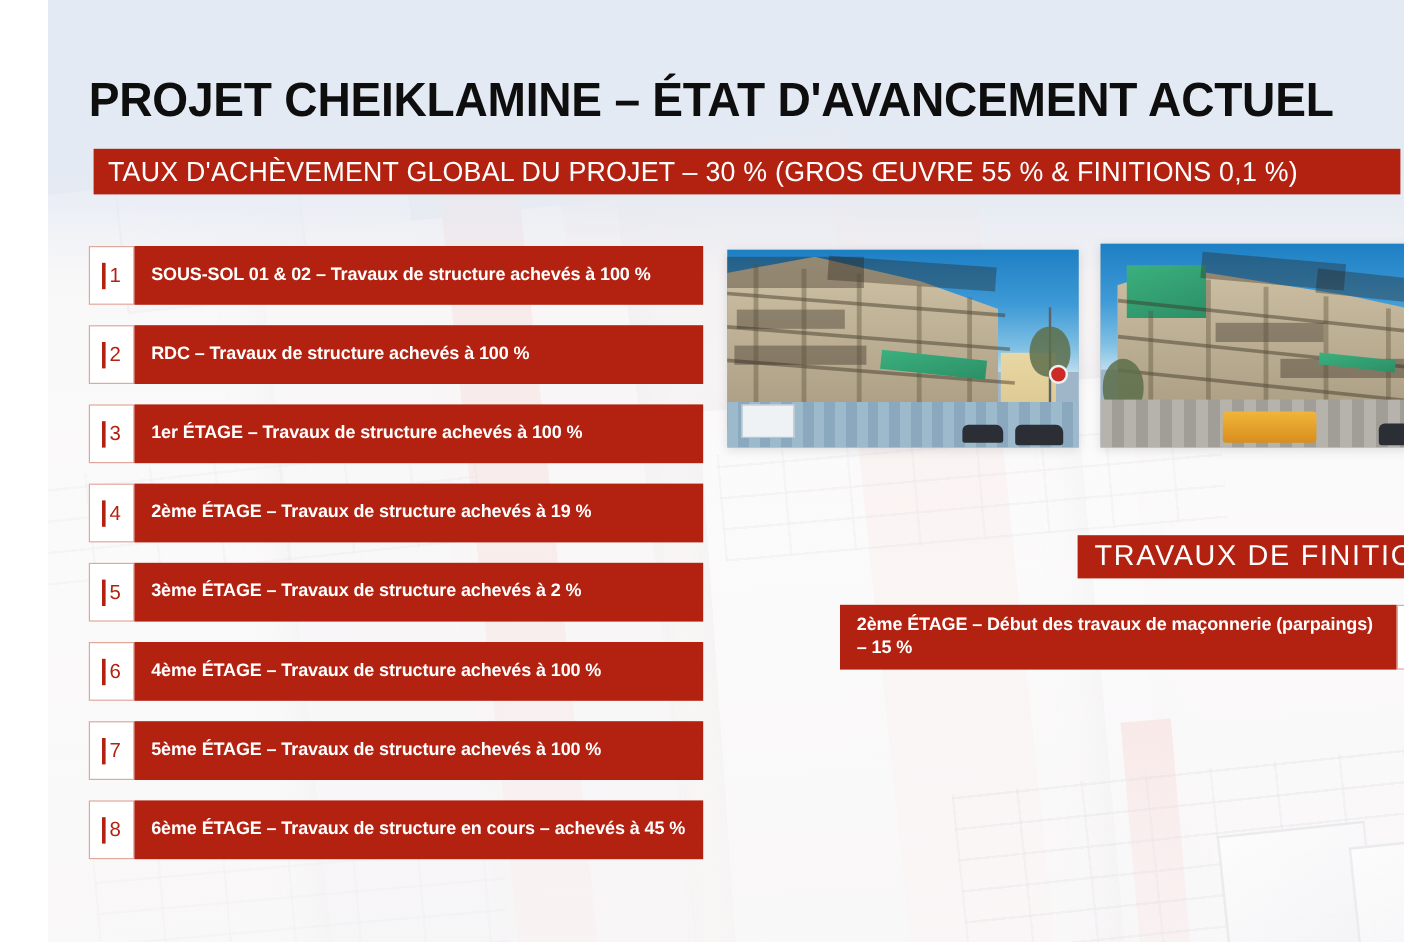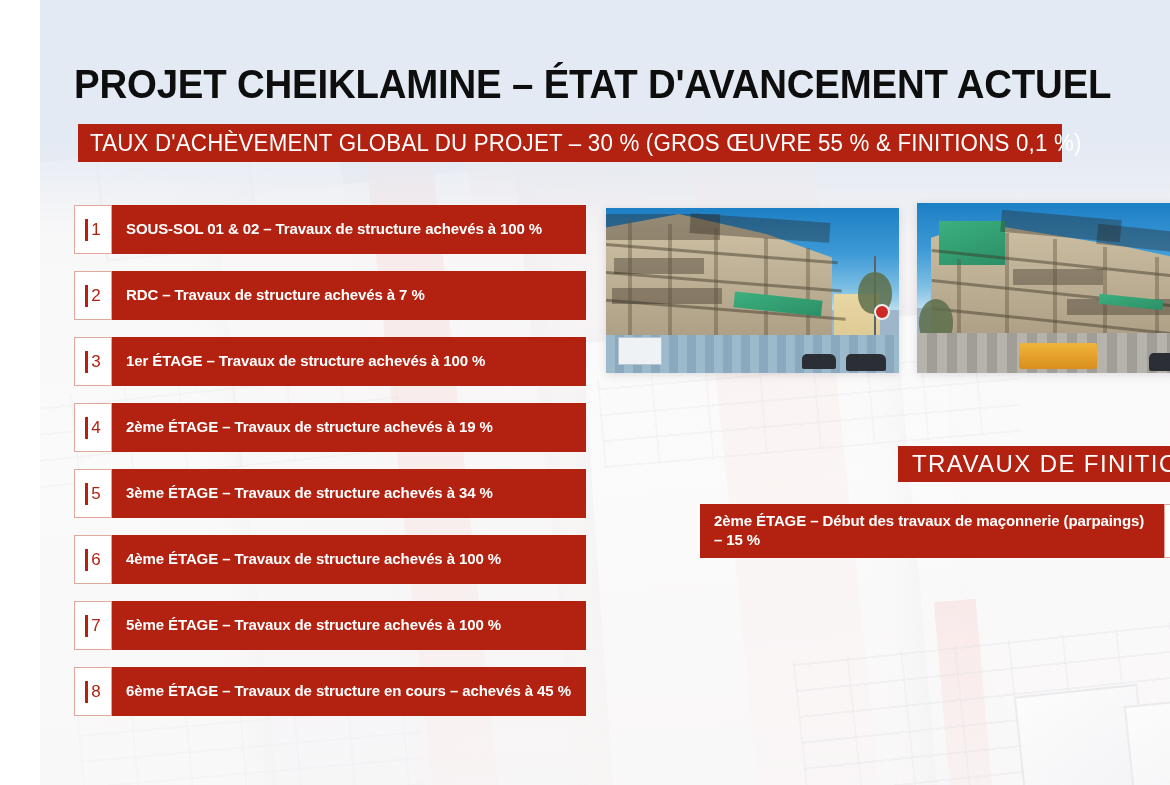--- a/index.html
+++ b/index.html
@@ -101,21 +101,21 @@
     font-family: "Liberation Sans", sans-serif;
     transform: scaleX(0.96);
     transform-origin: left center;
     white-space: nowrap;
   }
 
   .subtitle-bar {
     position: absolute;
     left: 38px;
     top: 124px;
-    width: 984px;
+    width: 1089px;
     height: 38px;
     background: #b32210;
     display: flex;
     align-items: center;
     padding-left: 12px;
     box-sizing: border-box;
   }
   .subtitle-text {
     color: #ffffff;
     font-size: 23px;
@@ -352,21 +352,21 @@
         <span class="bar-text">SOUS-SOL 01 &amp; 02 – Travaux de structure achevés à 100 %</span>
       </div>
     </div>
 
     <div class="item">
       <div class="badge">
         <span class="badge-tick"></span>
         <span class="badge-num">2</span>
       </div>
       <div class="bar">
-        <span class="bar-text">RDC – Travaux de structure achevés à 7 %</span>
+        <span class="bar-text">RDC – Travaux de structure achevés à 100 %</span>
       </div>
     </div>
 
     <div class="item">
       <div class="badge">
         <span class="badge-tick"></span>
         <span class="badge-num">3</span>
       </div>
       <div class="bar">
         <span class="bar-text">1er ÉTAGE – Travaux de structure achevés à 100 %</span>
@@ -382,21 +382,21 @@
         <span class="bar-text">2ème ÉTAGE – Travaux de structure achevés à 19 %</span>
       </div>
     </div>
 
     <div class="item">
       <div class="badge">
         <span class="badge-tick"></span>
         <span class="badge-num">5</span>
       </div>
       <div class="bar">
-        <span class="bar-text">3ème ÉTAGE – Travaux de structure achevés à 34 %</span>
+        <span class="bar-text">3ème ÉTAGE – Travaux de structure achevés à 2 %</span>
       </div>
     </div>
 
     <div class="item">
       <div class="badge">
         <span class="badge-tick"></span>
         <span class="badge-num">6</span>
       </div>
       <div class="bar">
         <span class="bar-text">4ème ÉTAGE – Travaux de structure achevés à 100 %</span>

